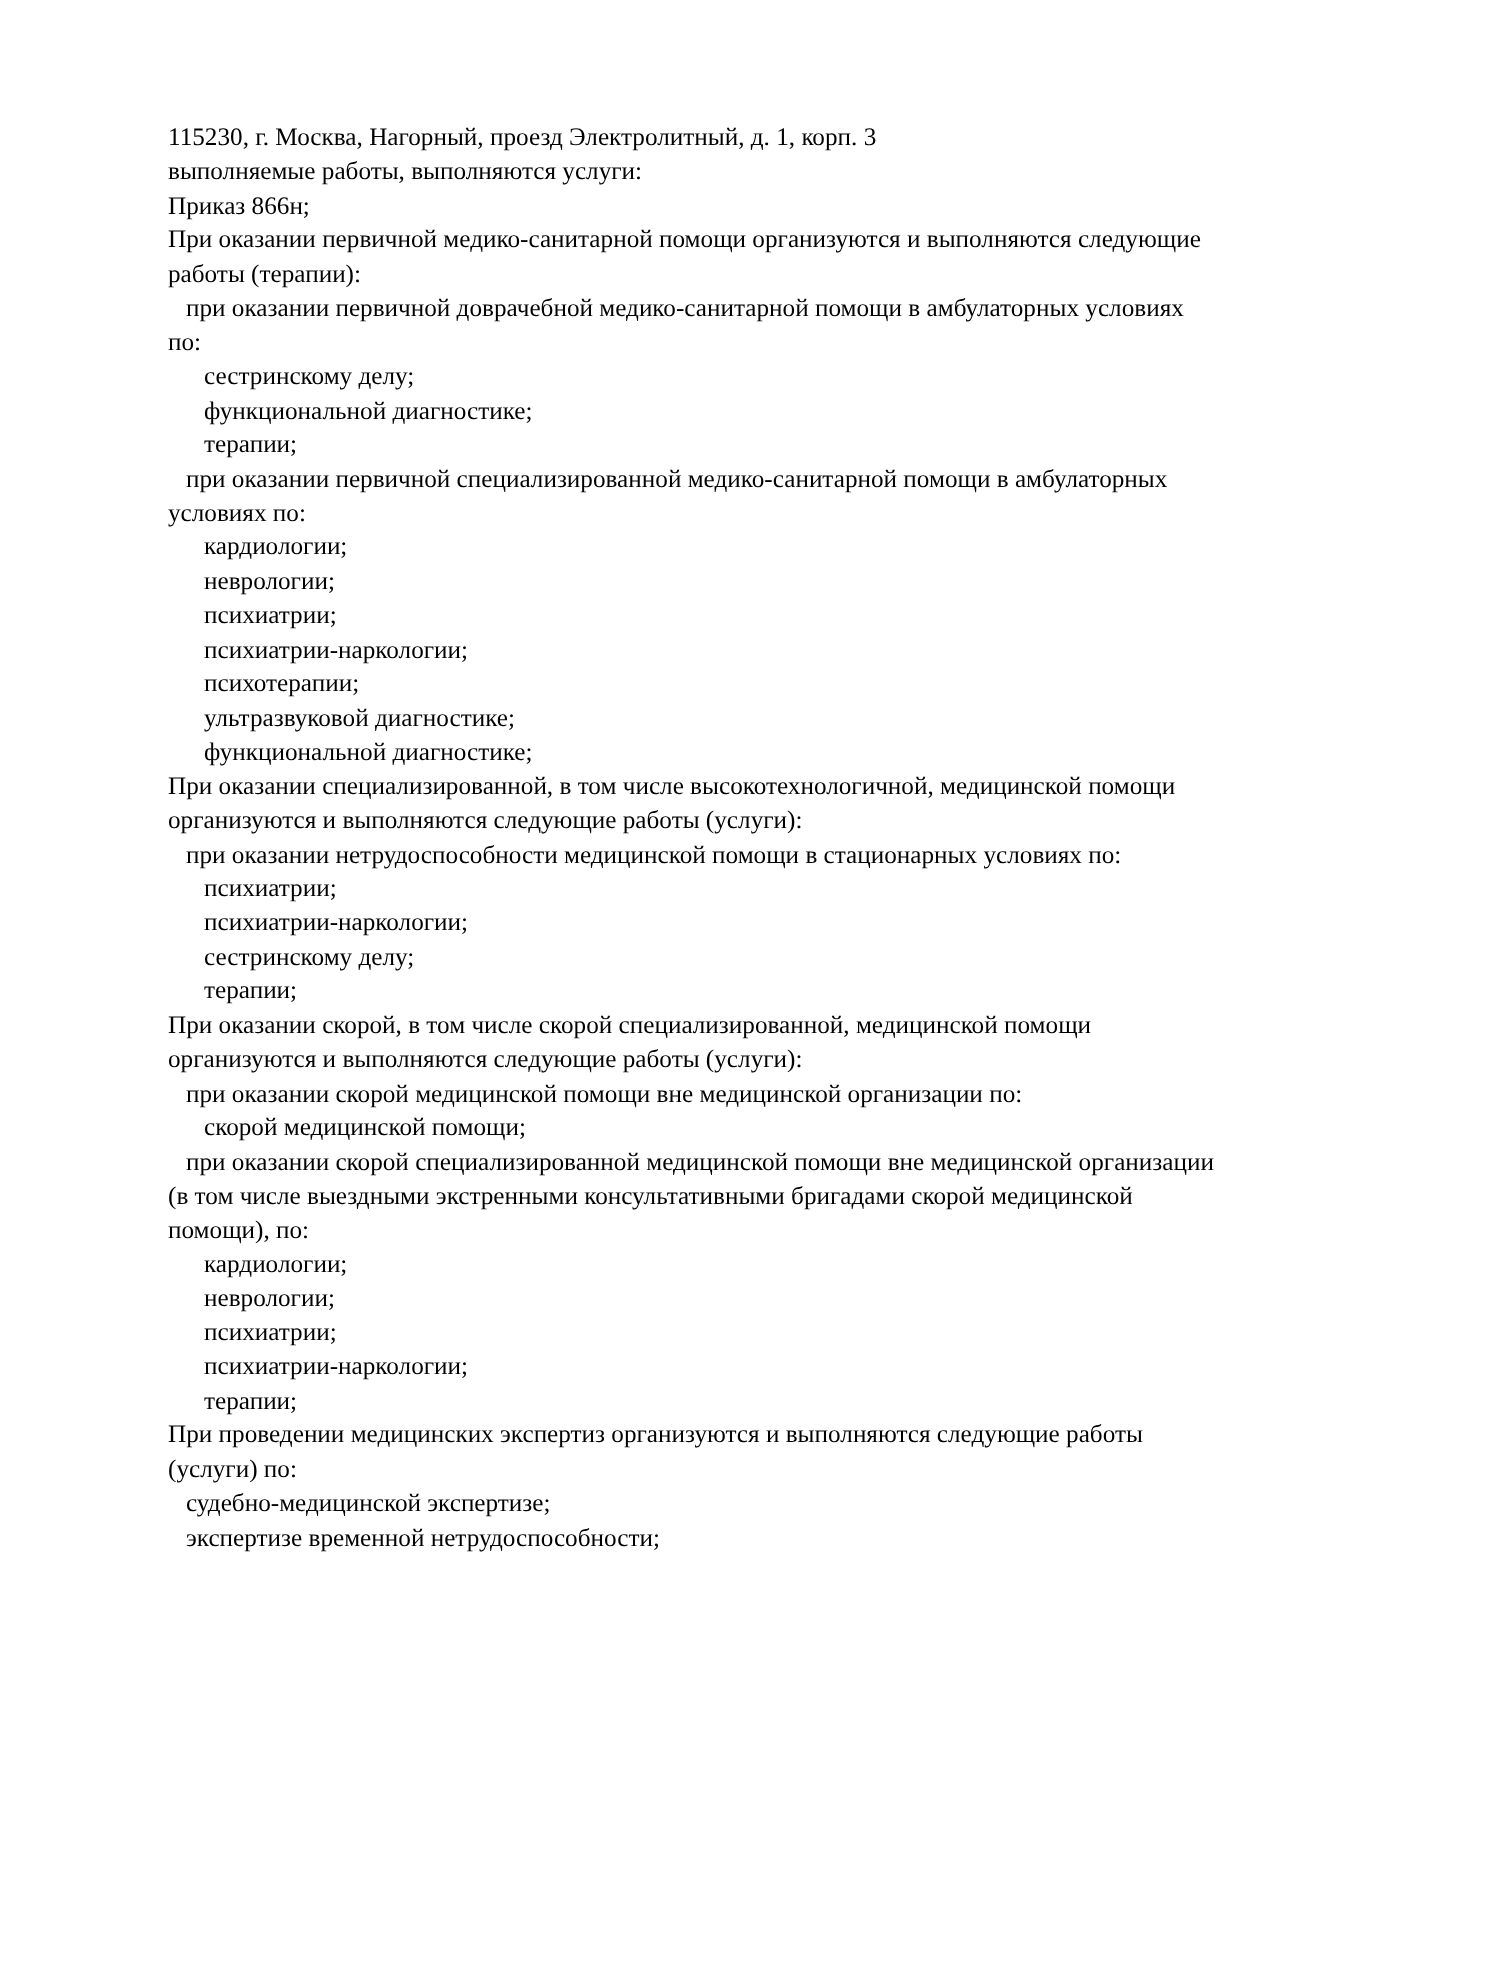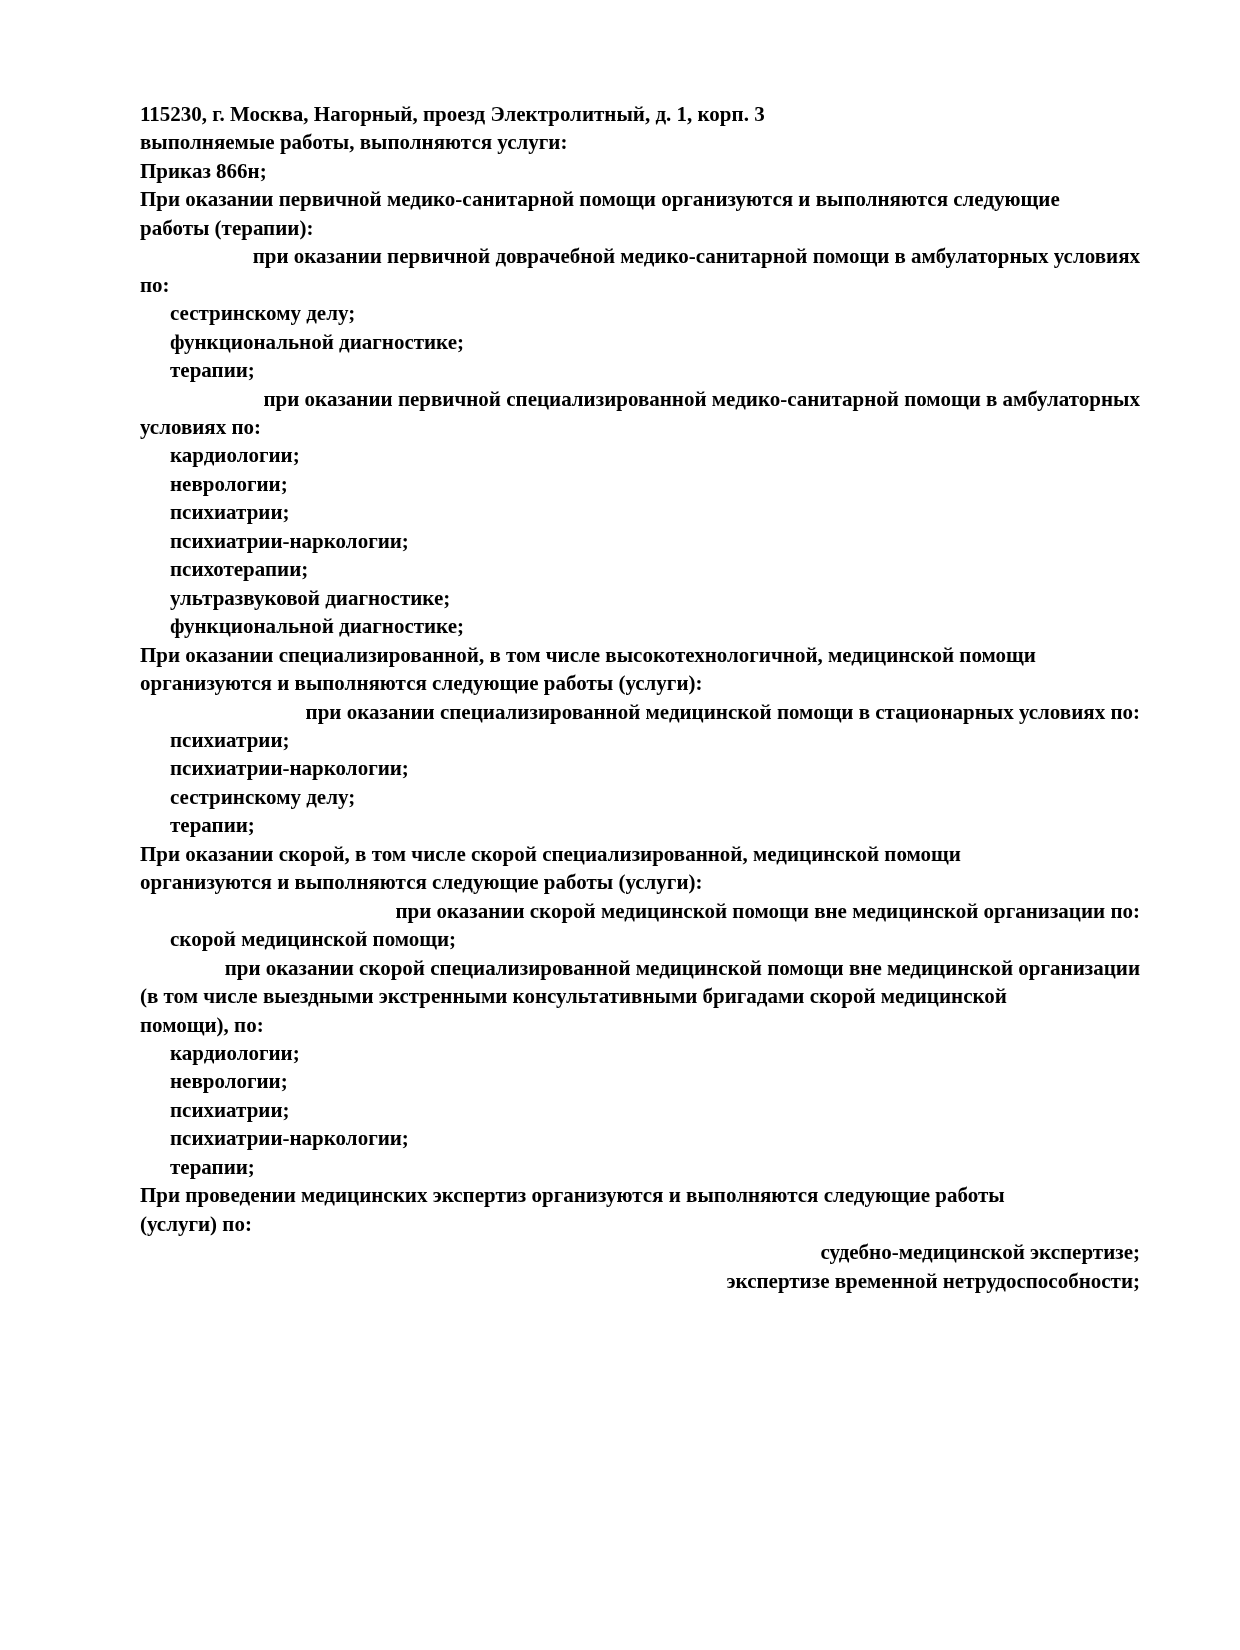--- a/index.html
+++ b/index.html
@@ -21,28 +21,28 @@
     right: 100px;
     color: #000000;
     font-family: "Liberation Serif", "DejaVu Serif", serif;
     font-size: 21px;
     line-height: 28.45px;
   }
   .line {
     white-space: nowrap;
   }
   .indent-0 { padding-left: 0; }
-  .indent-1 { padding-left: 15px; text-align: right; }
+  .indent-1 { padding-left: 15px; }
   .indent-2 { padding-left: 30px; }
 </style>
 </head>
 <body>
 
 <div class="page" style="background: rgb(255, 255, 255);">
-  <div class="text-block" id="text-block" style="color: rgb(0, 0, 0); font-weight: bold;">
+  <div class="text-block" id="text-block" style="color: rgb(0, 0, 0);">
       <div class="line indent-0">115230, г. Москва, Нагорный, проезд Электролитный, д. 1, корп. 3</div>
       <div class="line indent-0">выполняемые работы, выполняются услуги:</div>
       <div class="line indent-0">Приказ 866н;</div>
       <div class="line indent-0">При оказании первичной медико-санитарной помощи организуются и выполняются следующие</div>
       <div class="line indent-0">работы (терапии):</div>
       <div class="line indent-1">при оказании первичной доврачебной медико-санитарной помощи в амбулаторных условиях</div>
       <div class="line indent-0">по:</div>
       <div class="line indent-2">сестринскому делу;</div>
       <div class="line indent-2">функциональной диагностике;</div>
       <div class="line indent-2">терапии;</div>
@@ -50,21 +50,21 @@
       <div class="line indent-0">условиях по:</div>
       <div class="line indent-2">кардиологии;</div>
       <div class="line indent-2">неврологии;</div>
       <div class="line indent-2">психиатрии;</div>
       <div class="line indent-2">психиатрии-наркологии;</div>
       <div class="line indent-2">психотерапии;</div>
       <div class="line indent-2">ультразвуковой диагностике;</div>
       <div class="line indent-2">функциональной диагностике;</div>
       <div class="line indent-0">При оказании специализированной, в том числе высокотехнологичной, медицинской помощи</div>
       <div class="line indent-0">организуются и выполняются следующие работы (услуги):</div>
-      <div class="line indent-1">при оказании специализированной медицинской помощи в стационарных условиях по:</div>
+      <div class="line indent-1">при оказании нетрудоспособности медицинской помощи в стационарных условиях по:</div>
       <div class="line indent-2">психиатрии;</div>
       <div class="line indent-2">психиатрии-наркологии;</div>
       <div class="line indent-2">сестринскому делу;</div>
       <div class="line indent-2">терапии;</div>
       <div class="line indent-0">При оказании скорой, в том числе скорой специализированной, медицинской помощи</div>
       <div class="line indent-0">организуются и выполняются следующие работы (услуги):</div>
       <div class="line indent-1">при оказании скорой медицинской помощи вне медицинской организации по:</div>
       <div class="line indent-2">скорой медицинской помощи;</div>
       <div class="line indent-1">при оказании скорой специализированной медицинской помощи вне медицинской организации</div>
       <div class="line indent-0">(в том числе выездными экстренными консультативными бригадами скорой медицинской</div>

